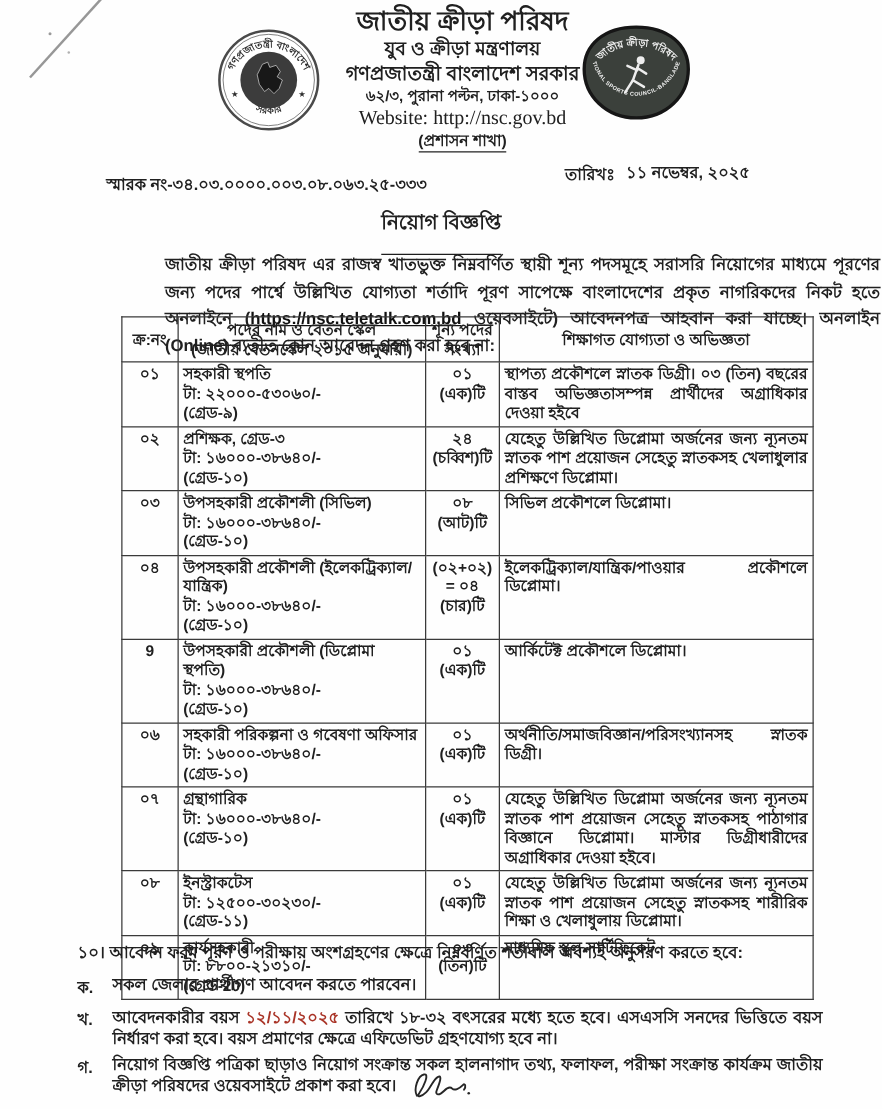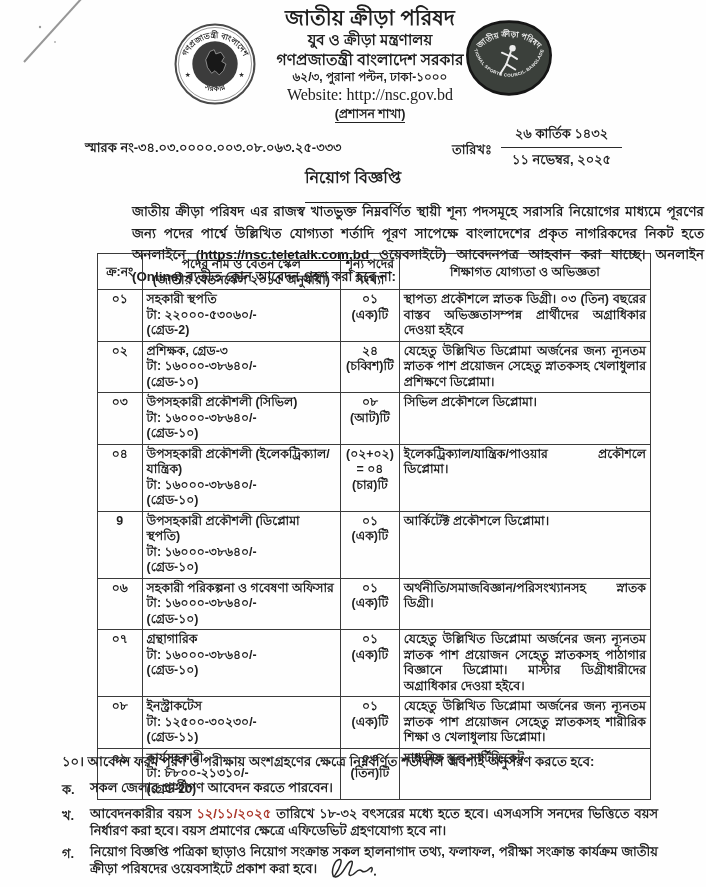--- a/index.html
+++ b/index.html
@@ -115,21 +115,20 @@
     </g>
     <text font-size="5" font-weight="bold" fill="#f2f2f2" letter-spacing="0.4">
       <textPath href="#arcBotR" startOffset="50%" text-anchor="middle">NATIONAL SPORTS COUNCIL-BANGLADESH</textPath>
     </text>
   </svg>
 
   <div class="memo-number">স্মারক নং-৩৪.০৩.০০০০.০০৩.০৮.০৬৩.২৫-৩৩৩</div>
   <div class="date-block">
     <span class="date-label">তারিখঃ</span>
     <span class="date-frac">
-      <div class="date-top">২৬ কার্তিক ১৪৩২</div>
       <div class="date-bottom">১১ নভেম্বর, ২০২৫</div>
     </span>
   </div>
 
   <div class="doc-title">
     <span>নিয়োগ বিজ্ঞপ্তি</span>
   </div>
 
   <p class="intro"><span>জাতীয় ক্রীড়া পরিষদ এর রাজস্ব খাতভুক্ত নিম্নবর্ণিত স্থায়ী শূন্য পদসমূহে সরাসরি নিয়োগের মাধ্যমে পূরণের জন্য পদের পার্শ্বে উল্লিখিত যোগ্যতা শর্তাদি পূরণ সাপেক্ষে বাংলাদেশের প্রকৃত নাগরিকদের নিকট হতে অনলাইনে (</span><span class="link">https://nsc.teletalk.com.bd</span><span> ওয়েবসাইটে) আবেদনপত্র আহবান করা যাচ্ছে। অনলাইন (Online) ব্যতীত কোন আবেদন গ্রহণ করা হবে না:</span></p>
 
@@ -150,21 +149,21 @@
         <th>শূন্য পদের সংখ্যা</th>
         <th>শিক্ষাগত যোগ্যতা ও অভিজ্ঞতা</th>
       </tr>
     </thead>
     <tbody>
       <tr>
         <td class="c-sl">০১</td>
         <td class="c-pos">
           <div>সহকারী স্থপতি</div>
           <div>টা: ২২০০০-৫৩০৬০/-</div>
-          <div>(গ্রেড-2)</div>
+          <div>(গ্রেড-৯)</div>
         </td>
         <td class="c-vac">০১ (এক)টি</td>
         <td class="c-qual">স্থাপত্য প্রকৌশলে স্নাতক ডিগ্রী। ০৩ (তিন) বছরের বাস্তব অভিজ্ঞতাসম্পন্ন প্রার্থীদের অগ্রাধিকার দেওয়া হইবে</td>
       </tr>
       <tr>
         <td class="c-sl">০২</td>
         <td class="c-pos">
           <div>প্রশিক্ষক, গ্রেড-৩</div>
           <div>টা: ১৬০০০-৩৮৬৪০/-</div>
           <div>(গ্রেড-১০)</div>

